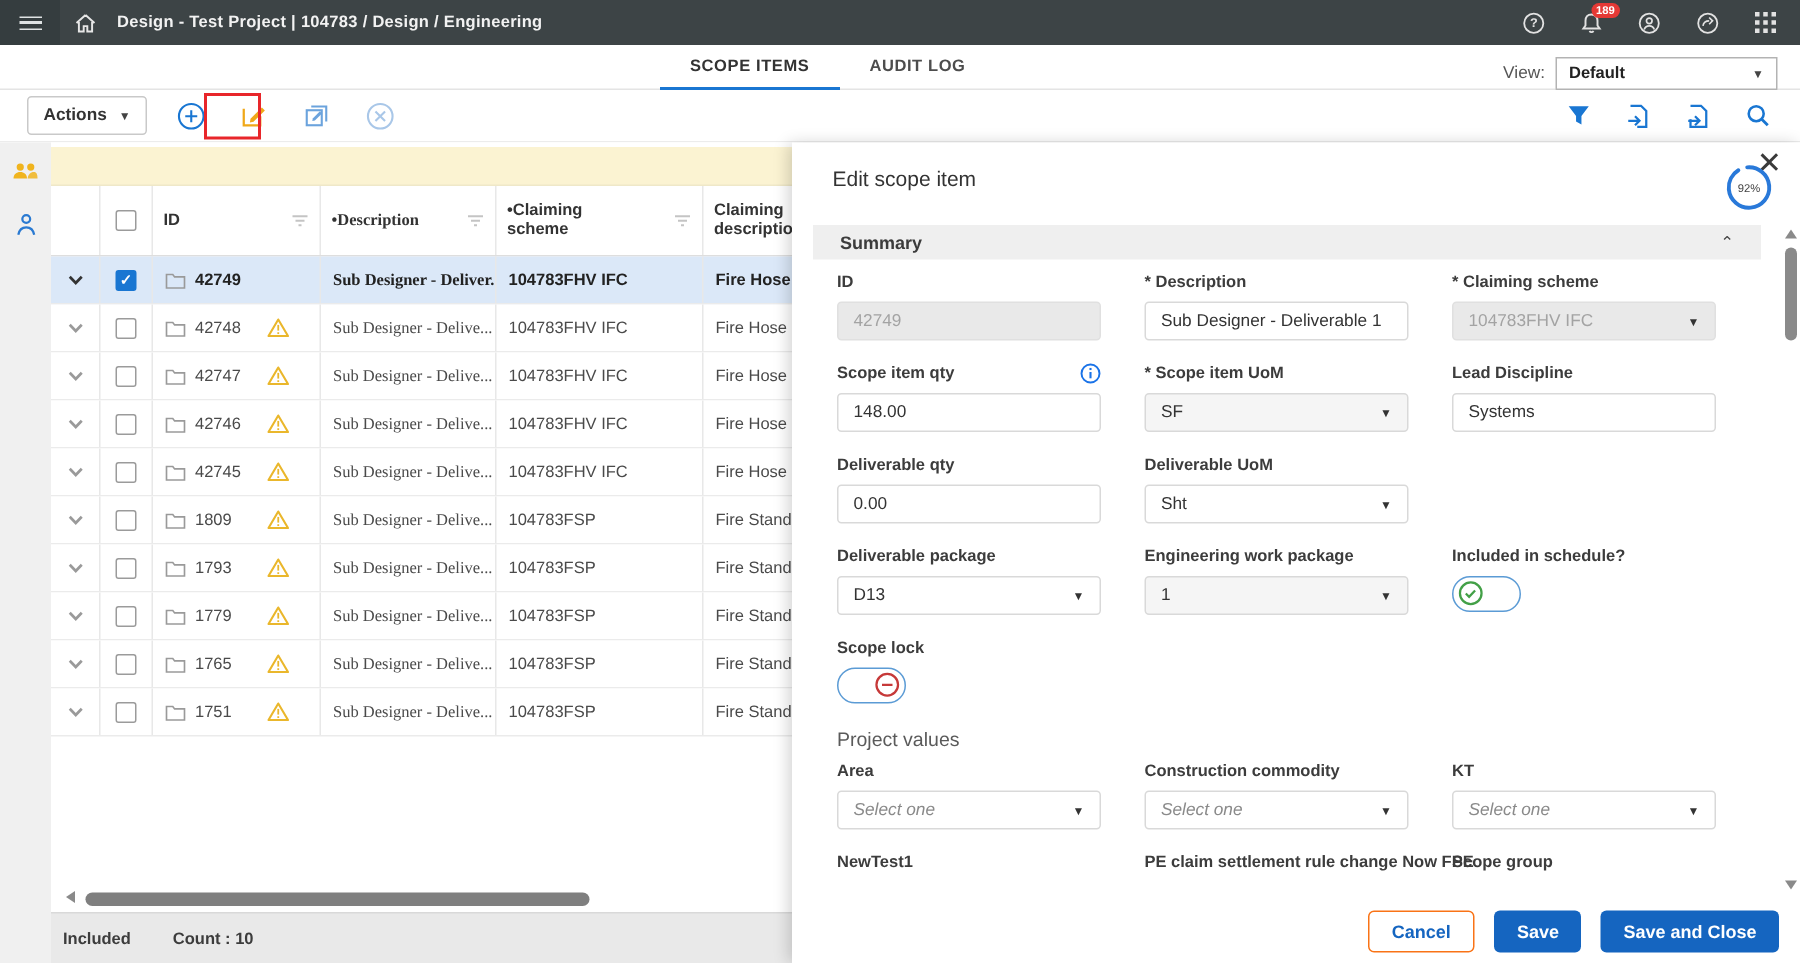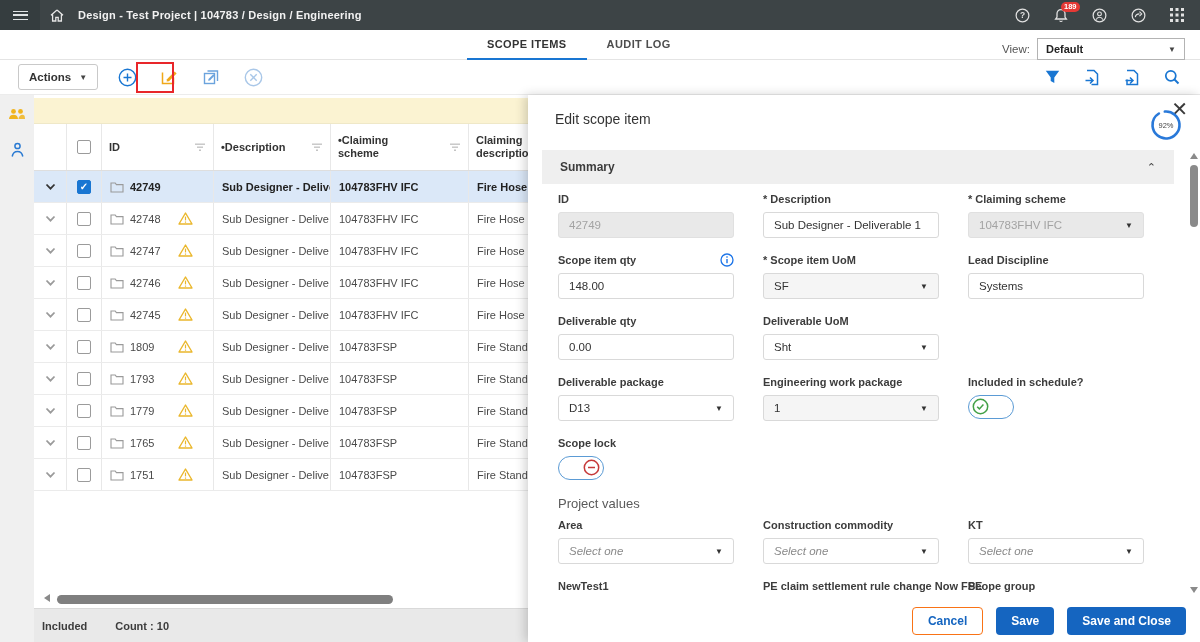--- a/index.html
+++ b/index.html
@@ -18,21 +18,21 @@
   .home-ic { margin-left:10px; display:flex; }
   .crumb { margin-left:14px; font-size:11px; font-weight:bold; letter-spacing:.2px; color:#f2f2f2; }
   .top-icons { margin-left:auto; display:flex; align-items:center; gap:24px; margin-right:16px; }
   .top-ic { position:relative; display:flex; cursor:pointer; }
   .badge { position:absolute; top:-6px; left:7px; background:#e53935; color:#fff; font-size:7.5px;
     font-weight:bold; border-radius:7px; padding:1px 3px; line-height:8px; }
 
   
   .tabbar { position:absolute; top:30px; left:0; right:0; height:30px; background:#fff;
     border-bottom:1px solid #e4e4e4; }
-  .tabs { position:absolute; left:467px; top:0; height:21px; display:flex; }
+  .tabs { position:absolute; left:440px; top:0; height:21px; display:flex; }
   .tab { height:30px; display:flex; align-items:center; padding:0 20px; font-size:11px;
     font-weight:bold; color:#4d4d4d; letter-spacing:.4px; cursor:pointer; border-bottom:2px solid transparent; }
   .tab.active { color:#333; border-bottom:2px solid #1976d2; }
   .view-area { position:absolute; right:15px; top:8px; display:flex; align-items:center; gap:7px; }
   .view-label { font-size:11.5px; color:#555; }
   .view-select { width:148px; height:22px; border:1px solid #b3b3b3; background:#fff; display:flex;
     align-items:center; justify-content:space-between; padding:0 8px; font-size:11px; font-weight:bold;
     color:#222; cursor:pointer; }
 
   
@@ -50,21 +50,21 @@
   
   .main { position:absolute; top:95px; left:0; right:0; bottom:0; background:#fff; }
   .left-rail { position:absolute; left:0; top:0; width:34px; bottom:0; background:#f0f0f0; }
   .rail-ic { width:34px; height:30px; display:flex; align-items:center; justify-content:center; cursor:pointer; }
   .grid-area { position:absolute; left:34px; top:0; right:0; bottom:0; background:#fff; overflow:hidden; }
   .yellow-band { margin-top:3px; height:26px; background:#fbf3d2; border-bottom:1px solid #efe8c8; }
   .thead { display:flex; height:47px; border-bottom:1px solid #dedede; background:#fff; }
   .hcell { border-right:1px solid #e8e8e8; display:flex; align-items:center; justify-content:space-between;
     padding:0 7px; font-size:11px; font-weight:bold; color:#333; line-height:13px; }
   .c-exp { width:33px; flex:none; } .c-chk { width:35px; flex:none; }
-  .c-id { width:112px; flex:none; } .c-desc { width:117px; flex:none; }
+  .c-id { width:112px; flex:none; } .c-desc { width:117px; flex:none;font-family:Liberation Serif, serif; }
   .c-scheme { width:138px; flex:none; } .c-cdesc { width:140px; flex:none; }
   .hcell.c-exp, .hcell.c-chk { justify-content:center; padding:0; }
   .trow { display:flex; height:32px; border-bottom:1px solid #ebebeb; background:#fff; font-size:11px; color:#4a4a4a; }
   .trow.selected { background:#dbe8f8; color:#222; font-weight:bold; }
   .cell { border-right:1px solid #e8e8e8; display:flex; align-items:center; padding:0 8px; overflow:hidden; white-space:nowrap; }
   .cell.c-exp, .cell.c-chk { justify-content:center; padding:0; }
   .cb { width:14px; height:14px; border:1.5px solid #9b9b9b; border-radius:2px; background:#fff;
     display:flex; align-items:center; justify-content:center; cursor:pointer; }
   .cb.checked { background:#1976d2; border-color:#1976d2; color:#fff; font-size:10px; font-weight:bold; }
   .idtxt { margin-left:6px; }
@@ -77,21 +77,21 @@
     border-top:1px solid #d9d9d9; display:flex; align-items:center; font-size:11px; font-weight:bold; color:#3c3c3c; }
   .subtotals .s1 { margin-left:8px; } .subtotals .s2 { margin-left:28px; }
 
   
   .panel { position:absolute; left:528px; top:95px; right:0; bottom:0; background:#fff;
     box-shadow:-3px 0 10px rgba(0,0,0,.18); z-index:10; }
   .panel-title { position:absolute; left:27px; top:16px; font-size:14px; color:#333; }
   .panel-close { position:absolute; right:12px; top:4px; font-size:20px; color:#3a3a3a; cursor:pointer; line-height:20px; }
   .ring { position:absolute; right:18px; top:14px; }
   .panel-body { position:absolute; left:0; right:12px; top:50px; bottom:42px; overflow:hidden; }
-  .section-bar { margin:5px 14px 0 14px; height:34px; background:#efefef; display:flex;
+  .section-bar { margin:5px 14px 0 14px; height:23px; background:#efefef; display:flex;
     align-items:center; justify-content:space-between; padding:0 18px; cursor:pointer; }
   .section-bar .stitle { font-size:12px; font-weight:bold; color:#3c3c3c; }
   .chev-up { font-size:11px; color:#444; }
   .frow { display:grid; grid-template-columns:176px 176px 176px; column-gap:29px;
     padding-left:30px; margin-bottom:15px; }
   .frow.firstrow { margin-top:8px; }
   .flabel-row { height:14px; display:flex; align-items:center; justify-content:space-between; margin-bottom:6px; }
   .flabel { font-size:11px; font-weight:bold; color:#3c3c3c; white-space:nowrap; }
   .tinput { height:26px; border:1px solid #d9d9d9; border-radius:3px; background:#fff; display:flex;
     align-items:center; padding:0 10px; font-size:11.5px; color:#333; }

